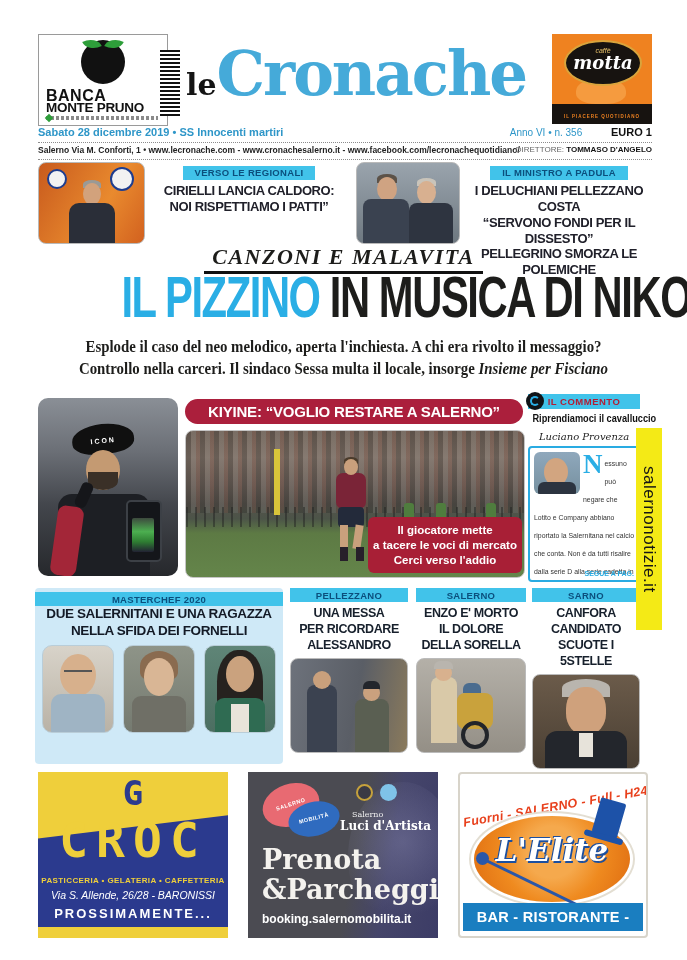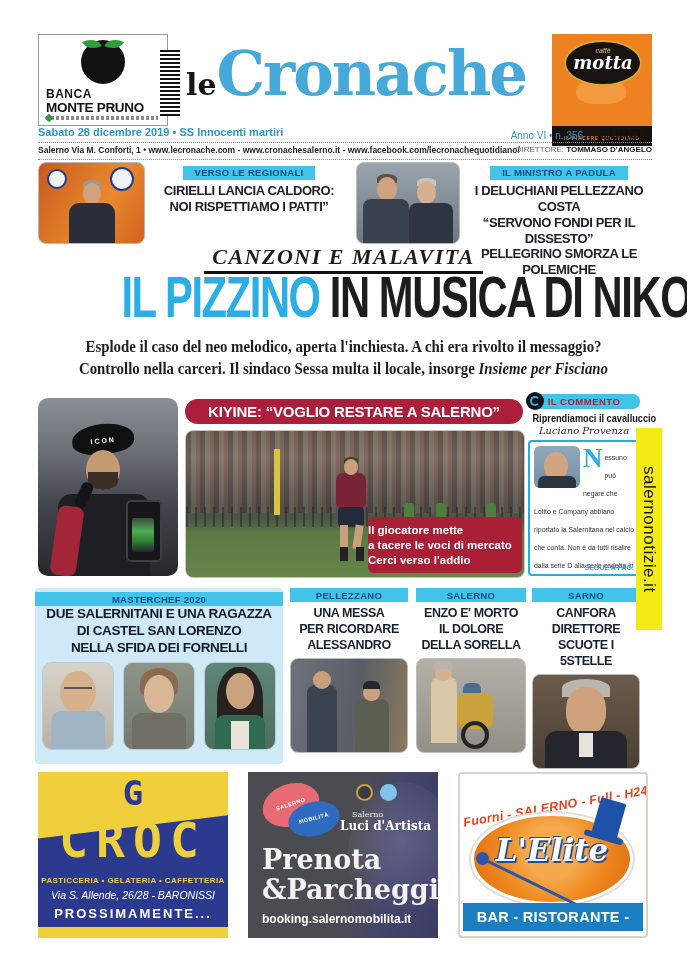--- a/index.html
+++ b/index.html
@@ -6,41 +6,41 @@
   .page{position:relative;width:687px;height:960px;background:#fff;margin:0 auto;
         font-family:"Liberation Sans",sans-serif;overflow:hidden;color:#1d1d1b;}
   .abs{position:absolute;}
 
   
   .banca{left:38px;top:34px;width:128px;height:90px;border:1px solid #9a9a9a;background:#fff;text-align:left;}
   .banca-circle{position:absolute;left:42px;top:5px;width:44px;height:44px;border-radius:50%;background:#111;}
   .banca-circle::before,.banca-circle::after{content:"";position:absolute;top:-2px;width:16px;height:12px;background:#2e9e3a;border-radius:0 100% 0 100%;}
   .banca-circle::before{left:3px;transform:rotate(-25deg);}
   .banca-circle::after{right:3px;border-radius:100% 0 100% 0;transform:rotate(25deg);}
-  .banca-l1{position:absolute;left:7px;top:52px;font-size:12px;font-weight:bold;letter-spacing:.5px;color:#111;}
+  .banca-l1{position:absolute;left:7px;top:52px;font-size:16px;font-weight:bold;letter-spacing:.5px;color:#111;}
   .banca-l2{position:absolute;left:7px;top:65px;font-size:13.5px;font-weight:bold;letter-spacing:-.3px;color:#111;}
   .banca-micro{position:absolute;left:7px;top:81px;width:112px;height:4px;background:repeating-linear-gradient(90deg,#8a8a8a 0 3px,#fff 3px 5px);}
   .banca-diamond{position:absolute;left:7px;top:80px;width:6px;height:6px;background:#2e9e3a;transform:rotate(45deg);}
   .barcode{left:160px;top:50px;width:20px;height:66px;background:repeating-linear-gradient(180deg,#111 0 2px,#fff 2px 4px);}
   .mast-title{left:186px;top:38px;width:360px;height:84px;white-space:nowrap;}
   .mast-le{font-family:"DejaVu Serif",serif;font-weight:bold;font-size:30px;color:#141414;vertical-align:baseline;}
   .mast-name{font-family:"DejaVu Serif",serif;font-weight:bold;font-size:61px;color:#45aad9;letter-spacing:-2px;}
-  .motta{left:552px;top:34px;width:100px;height:112px;background:#ef8220;}
+  .motta{left:552px;top:34px;width:100px;height:90px;background:#ef8220;}
   .motta-oval{position:absolute;left:12px;top:6px;width:74px;height:42px;background:#171310;border:2px solid #d9a43c;border-radius:50%;text-align:center;}
   .motta-top{display:block;font-size:7px;color:#e8c26a;font-style:italic;margin-top:5px;}
   .motta-name{display:block;font-size:18px;color:#fff;font-weight:bold;font-style:italic;font-family:"DejaVu Serif",serif;margin-top:-2px;}
   .motta-cup{position:absolute;left:24px;top:44px;width:50px;height:26px;background:#f59b3f;border-radius:50% 50% 40% 40%;}
   .motta-strip{position:absolute;left:0;bottom:0;width:100%;height:20px;background:#171310;text-align:center;}
   .motta-tag{font-size:4.5px;color:#ef8220;letter-spacing:1px;line-height:20px;font-weight:bold;}
 
   
   .dateline{left:38px;top:126px;width:614px;height:16px;border-bottom:1px dotted #8c8c8c;}
   .date-left{position:absolute;left:0;top:0;font-size:11px;font-weight:bold;color:#2e96c8;}
   .date-right{position:absolute;right:0;top:0;font-size:10px;color:#2e96c8;}
-  .date-price{font-size:14px;font-weight:bold;color:#111;margin-left:14px;}
+  .date-price{font-size:11px;font-weight:bold;color:#111;margin-left:26px;}
   .addrline{left:38px;top:144px;width:614px;height:15px;border-bottom:1px dotted #8c8c8c;}
   .addr-left{position:absolute;left:0;top:1px;font-size:8.5px;color:#222;font-weight:bold;}
   .addr-right{position:absolute;right:0;top:1px;font-size:8px;color:#666;}
   .addr-dir{color:#111;font-weight:bold;}
 
   
   .photo{border-radius:8px;border:1px solid #b9b9b9;overflow:hidden;}
   .brief1-photo{left:38px;top:162px;width:105px;height:80px;background:linear-gradient(120deg,#c85a1d,#e98a2e 60%,#d2611f);}
   .b1-logo1,.b1-logo2{position:absolute;border-radius:50%;background:#f2f2f2;border:2px solid #1e3d8f;}
   .b1-logo1{left:8px;top:6px;width:16px;height:16px;}
@@ -101,30 +101,30 @@
   .mp-staff1{left:218px}.mp-staff2{left:250px}.mp-staff3{left:300px}
   .pl-head{position:absolute;left:158px;top:28px;width:14px;height:16px;border-radius:50%;background:#c9a07c;}
   .pl-hair{position:absolute;left:158px;top:26px;width:14px;height:7px;border-radius:50% 50% 0 0;background:#4a3b2b;}
   .pl-torso{position:absolute;left:150px;top:42px;width:30px;height:36px;border-radius:7px;background:#7a2437;}
   .pl-shorts{position:absolute;left:152px;top:76px;width:26px;height:20px;background:#232a3a;border-radius:4px;}
   .pl-leg1,.pl-leg2{position:absolute;top:94px;width:8px;height:24px;background:#c9a07c;}
   .pl-leg1{left:154px}.pl-leg2{left:168px;transform:rotate(8deg);}
   .pl-sock1,.pl-sock2{position:absolute;top:116px;width:8px;height:14px;background:#27202a;}
   .pl-sock1{left:154px}.pl-sock2{left:170px}
   .caption-box{left:368px;top:517px;width:154px;height:56px;background:#a81f36;border-radius:6px;
-     color:#fff;font-weight:bold;font-size:11.5px;text-align:left;line-height:1.3;padding-top:6px;box-sizing:border-box;z-index:3;}
+     color:#fff;font-weight:bold;font-size:11.5px;text-align:center;line-height:1.3;padding-top:6px;box-sizing:border-box;z-index:3;}
 
   
   .cmt{left:528px;top:394px;width:112px;text-align:center;}
-  .cmt-band{position:relative;background:#41c3ea;height:15px;line-height:15px;font-size:9.5px;font-weight:bold;color:#b11f36;letter-spacing:.5px;border-radius:7px;}
+  .cmt-band{position:relative;background:#41c3ea;height:15px;line-height:15px;font-size:9.5px;font-weight:bold;color:#b11f36;letter-spacing:.5px;}
   .cmt-logo{position:absolute;left:-2px;top:-2px;width:18px;height:18px;border-radius:50%;background:#101418;}
   .cmt-logo::after{content:"";position:absolute;left:4px;top:4px;width:10px;height:10px;border-radius:50%;
      border:2.5px solid #2aaee5;border-right-color:transparent;box-sizing:border-box;}
   .cmt-title{margin-top:4px;font-size:10px;font-weight:bold;color:#111;white-space:nowrap;transform:scaleX(.92);transform-origin:50% 50%;}
-  .cmt-author{font-family:"DejaVu Serif",serif;font-style:italic;font-size:10px;color:#222;margin-top:1px;}
+  .cmt-author{font-family:"DejaVu Serif",serif;font-style:italic;font-size:10px;color:#222;margin-top:7px;}
   .cmt-box{margin-top:4px;border:2px solid #29abe2;border-radius:4px;height:136px;padding:4px;text-align:left;
      position:relative;overflow:hidden;box-sizing:border-box;}
   .cmt-photo{float:left;width:46px;height:42px;border-radius:6px;margin:0 3px 2px 0;position:relative;overflow:hidden;
      background:linear-gradient(180deg,#8fa8bc,#76909f);}
   .cmt-face{position:absolute;left:10px;top:6px;width:24px;height:28px;border-radius:50%;background:#d2a580;}
   .cmt-suit{position:absolute;left:4px;top:30px;width:38px;height:14px;border-radius:6px 6px 0 0;background:#2c3440;}
   .cmt-drop{float:left;font-family:"Liberation Serif",serif;font-weight:bold;font-size:27px;line-height:24px;color:#2aaee5;margin:0 2px 0 0;}
   .cmt-body{font-size:6.9px;line-height:1.32;color:#333;text-align:justify;}
   .cmt-segue{position:absolute;right:4px;bottom:3px;font-size:7px;font-weight:bold;color:#29abe2;}
 
@@ -352,21 +352,20 @@
       <span class="cmt-body">essuno può negare che Lotito e Company abbiano riportato la Salernitana nel calcio che conta. Non è da tutti risalire dalla serie D alla serie cadetta in pochi anni. Bisogna però riconoscere che la città, quasi per intero, è stanca di questo signore romano, che non perde occasione per mortificare la tifoseria. Non vi è paese della provincia di Salerno in cui non si parli male di Lotito...</span>
       <span class="cmt-segue">SEGUE A PAG.</span>
     </div>
   </div>
 
   <div class="abs side-banner">salernonotizie.it</div>
 
   <div class="abs art masterchef">
     <span class="kicker-band">MASTERCHEF 2020</span>
     <div class="mc-line">DUE SALERNITANI E UNA RAGAZZA</div>
-    <div class="mc-line">DI CASTEL SAN LORENZO</div>
     <div class="mc-line">NELLA SFIDA DEI FORNELLI</div>
     <div class="mc-photos">
       <div class="mc-photo mcp1">
         <div class="face"></div>
         <div class="glasses"></div>
         <div class="body"></div>
       </div>
       <div class="mc-photo mcp2">
         <div class="hair"></div>
         <div class="face"></div>
@@ -406,21 +405,21 @@
       <div class="whair"></div>
       <div class="man"></div>
       <div class="cap"></div>
       <div class="wheel"></div>
     </div>
   </div>
 
   <div class="abs art sarno-art">
     <span class="kicker-band">SARNO</span>
     <div class="art-line">CANFORA</div>
-    <div class="art-line">DIRETTORE</div>
+    <div class="art-line">CANDIDATO</div>
     <div class="art-line">SCUOTE I 5STELLE</div>
     <div class="art-photo ph-man">
       <div class="hair"></div>
       <div class="face"></div>
       <div class="suit"></div>
       <div class="shirt"></div>
     </div>
   </div>
 
   <div class="abs ad ad-croc">

